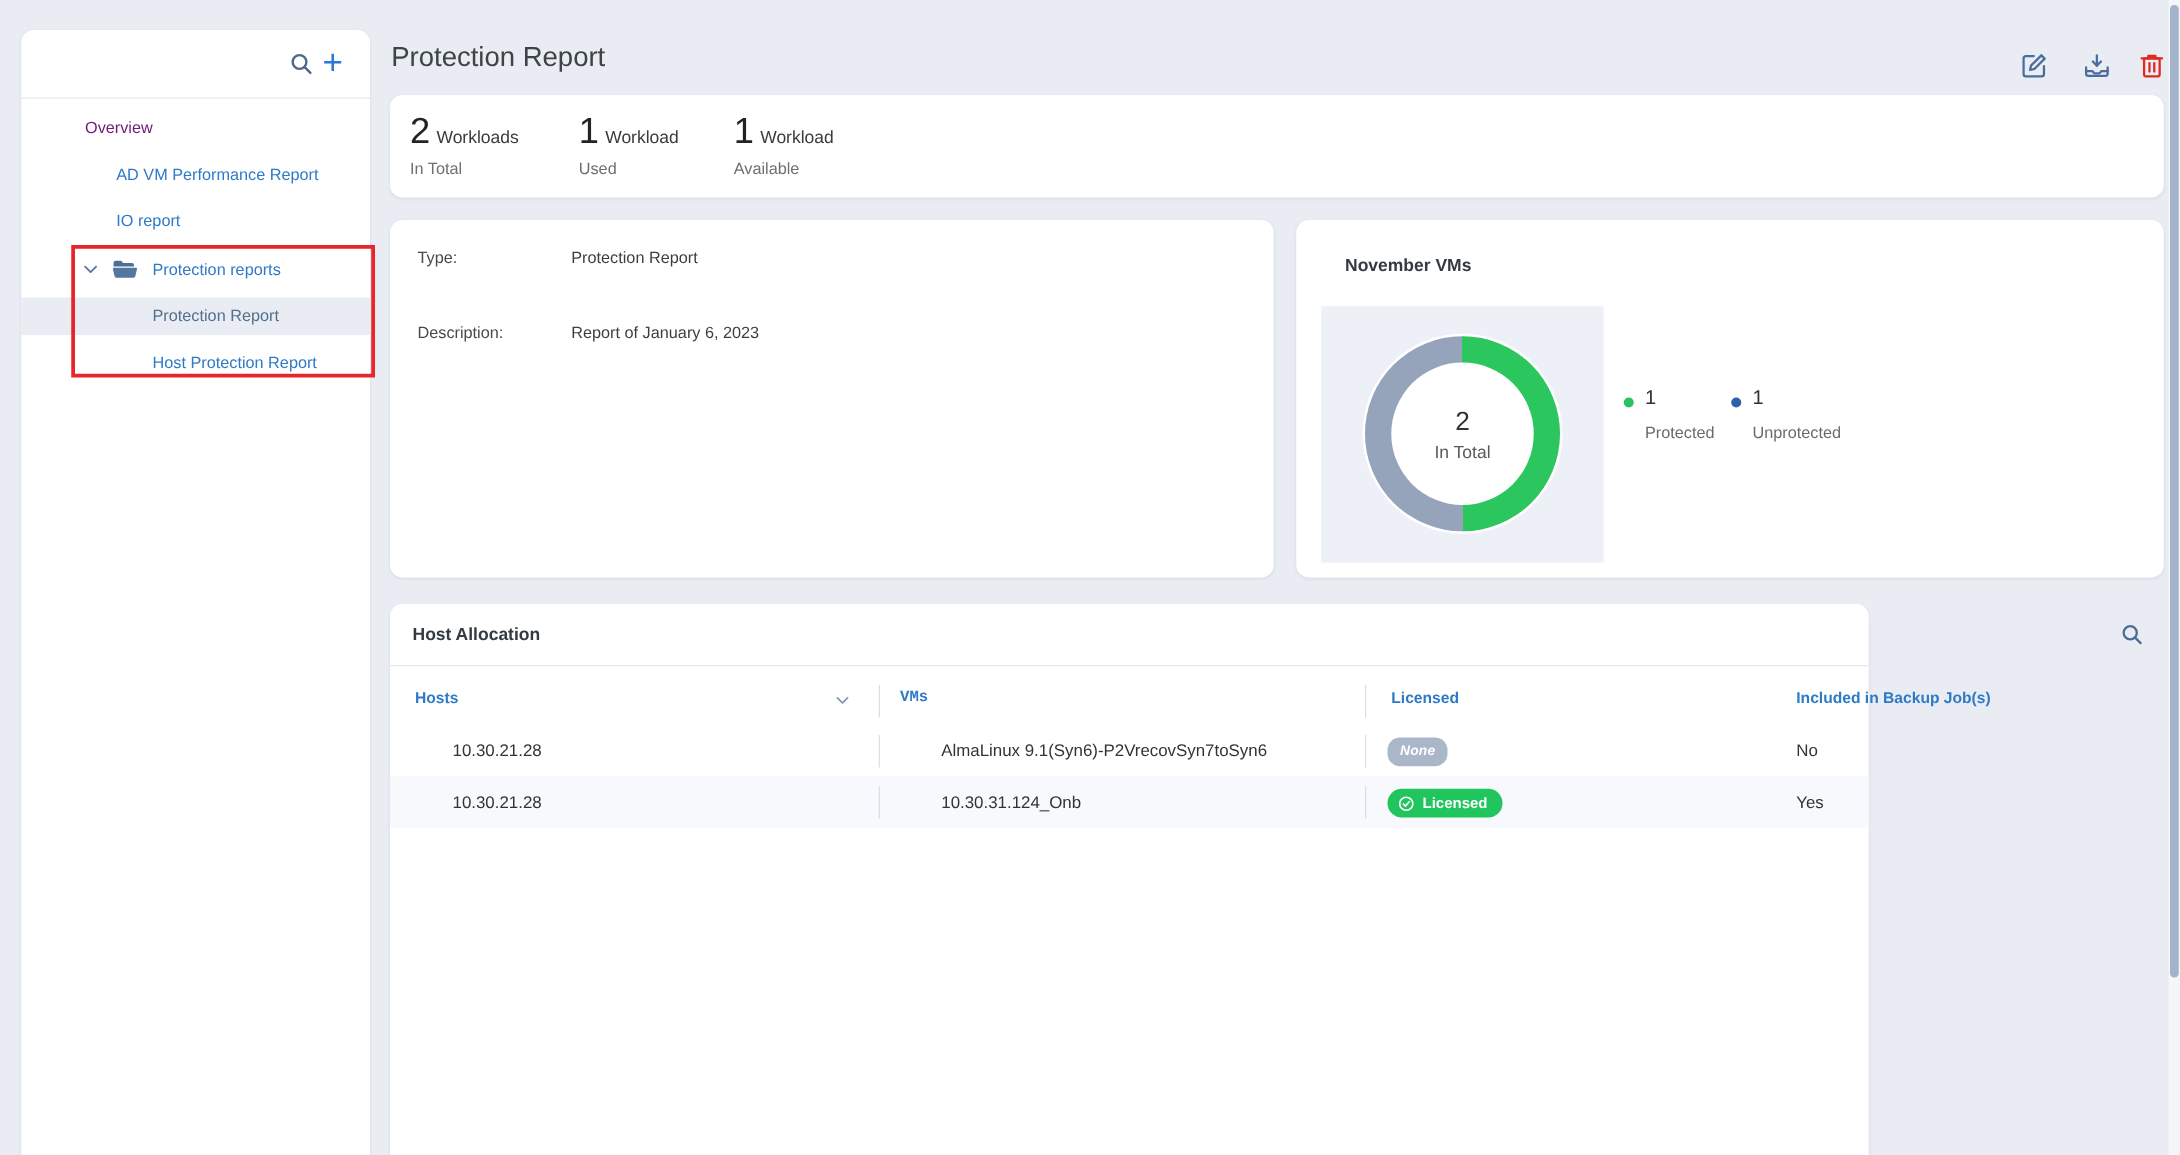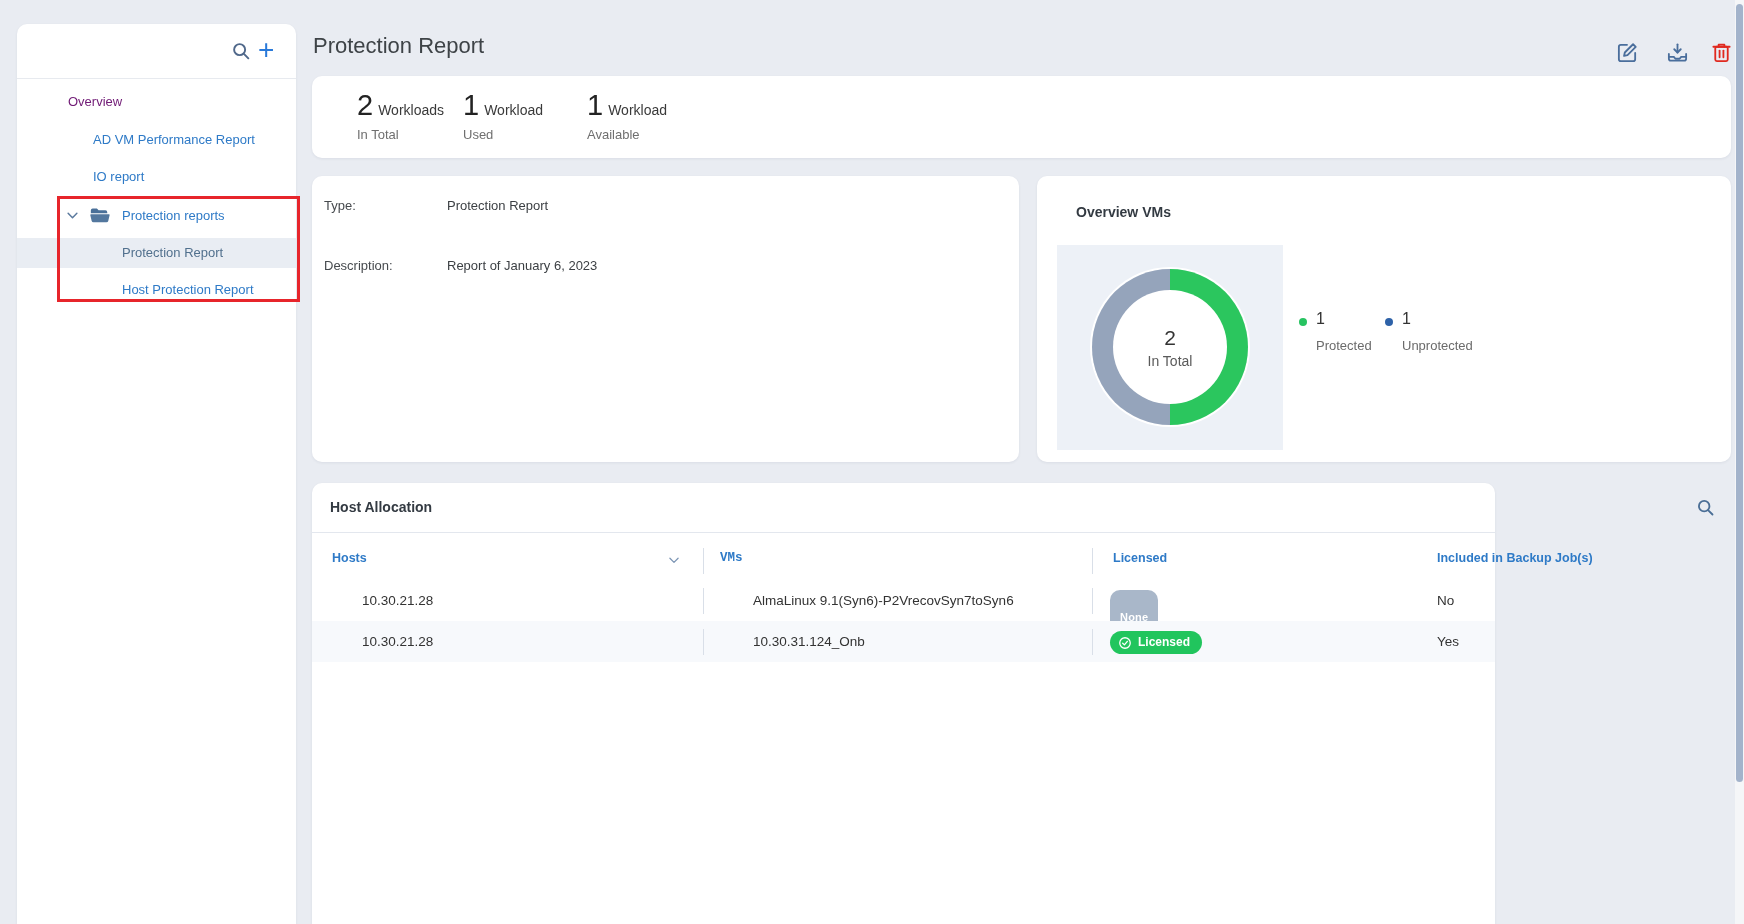--- a/index.html
+++ b/index.html
@@ -37,29 +37,29 @@
   .hdr-export { left:1666px; color:#4a6e9c; }
   .hdr-delete { left:1710px; color:#e0291f; }
 
   
   .scrollbar-track { position:absolute; right:0; top:0; width:9px; height:924px; background:#f5f6f8; }
   .scrollbar-thumb { position:absolute; left:1px; top:4px; width:7px; height:778px; background:#a3b3cb; border-radius:4px; cursor:pointer; }
 
   
   .stats-card { left:312px; top:76px; width:1419px; height:82px; }
   .stat { position:absolute; top:13px; }
-  .stat-1 { left:16px;margin-left:29px; } .stat-2 { left:151px; } .stat-3 { left:275px; }
+  .stat-1 { left:16px; } .stat-2 { left:151px; } .stat-3 { left:275px; }
   .stat-line { white-space:nowrap; }
   .stat-value { font-size:29px; color:#232323; }
   .stat-unit { font-size:14px; color:#3a3a3a; margin-left:5px; }
   .stat-caption { font-size:13px; color:#6f6f6f; margin-top:5px; }
 
   
   .info-card { left:312px; top:176px; width:707px; height:286px; }
-  .info-row { position:absolute; left:12px; right:20px; height:20px; line-height:20px; font-size:13px; }
+  .info-row { position:absolute; left:22px; right:20px; height:20px; line-height:20px; font-size:13px; }
   .info-label { position:absolute; left:0; color:#464a4e; }
   .info-value { position:absolute; left:123px; color:#3b3f43; }
 
   
   .pvm-card { left:1037px; top:176px; width:694px; height:286px; }
   .pvm-title { position:absolute; left:39px; top:28px; font-size:14px; font-weight:bold; color:#333a42; }
   .donut-panel { position:absolute; left:20px; top:69px; width:226px; height:205px; background:#edf1f7; }
   .donut { position:absolute; left:35px; top:24px; width:156px; height:156px; border-radius:50%;
            box-shadow:0 0 0 2px #fff; }
   .donut-hole { position:absolute; left:21px; top:21px; width:114px; height:114px; border-radius:50%;
@@ -81,21 +81,21 @@
   .ha-col-label { position:absolute; top:11px; font-size:12.5px; font-weight:bold; color:#2e7ac7; white-space:nowrap; cursor:pointer; }
   .col-hosts { left:20px; } .col-vms { left:408px;font-family:Liberation Mono, monospace; } .col-lic { left:801px; } .col-inc { left:1125px; }
   .sort-chevron { position:absolute; left:355px; top:13px; width:14px; height:14px; color:#7d96b5; cursor:pointer; }
   .vsep { position:absolute; width:1px; background:#d9dfe8; top:8px; height:26px; }
   .vsep-1 { left:391px; } .vsep-2 { left:780px; }
   .ha-row { position:absolute; left:0; right:0; height:41px; font-size:13.5px; color:#333; }
   .row-1 { top:97px; } .row-2 { top:138px; background:#f7f9fc; }
   .cell { position:absolute; top:12px; line-height:17px; white-space:nowrap; }
   .cell-host { left:50px; } .cell-vm { left:441px; } .cell-lic { left:798px; top:10px; } .cell-inc { left:1125px; }
   .badge-none { display:inline-block; background:#a9b7c9; color:#fff; font-size:11px; font-weight:bold;
-                padding:19px 10px; border-radius:10px; letter-spacing:.2px; }
+                padding:3px 10px; border-radius:10px; letter-spacing:.2px;font-style:italic; }
   .badge-licensed { display:inline-flex; align-items:center; gap:6px; background:#21c55d; color:#fff;
                     font-size:12px; font-weight:bold; padding:3px 12px 3px 8px; border-radius:12px; }
   .badge-licensed svg { width:14px; height:14px; }
 </style>
 </head>
 <body>
 
 <div class="card sidebar">
   <div class="sidebar-top">
     <svg class="sb-search" viewBox="0 0 24 24" fill="none" stroke="currentColor" stroke-width="2.1" stroke-linecap="round">
@@ -171,21 +171,21 @@
     <span class="info-label">Type:</span>
     <span class="info-value">Protection Report</span>
   </div>
   <div class="info-row" style="top:80px;">
     <span class="info-label">Description:</span>
     <span class="info-value">Report of January 6, 2023</span>
   </div>
 </div>
 
 <div class="card pvm-card">
-  <div class="pvm-title">Overview VMs</div>
+  <div class="pvm-title">November VMs</div>
   <div class="donut-panel">
     <div class="donut" id="donut" style="background: conic-gradient(rgb(43, 198, 94) 0deg, rgb(43, 198, 94) 180deg, rgb(149, 164, 187) 180deg, rgb(149, 164, 187) 360deg);">
       <div class="donut-hole">
         <div class="donut-total">2</div>
         <div class="donut-total-label">In Total</div>
       </div>
     </div>
   </div>
   <div class="legend-item legend-1">
     <span class="legend-dot" style="background: rgb(39, 195, 97);"></span>

